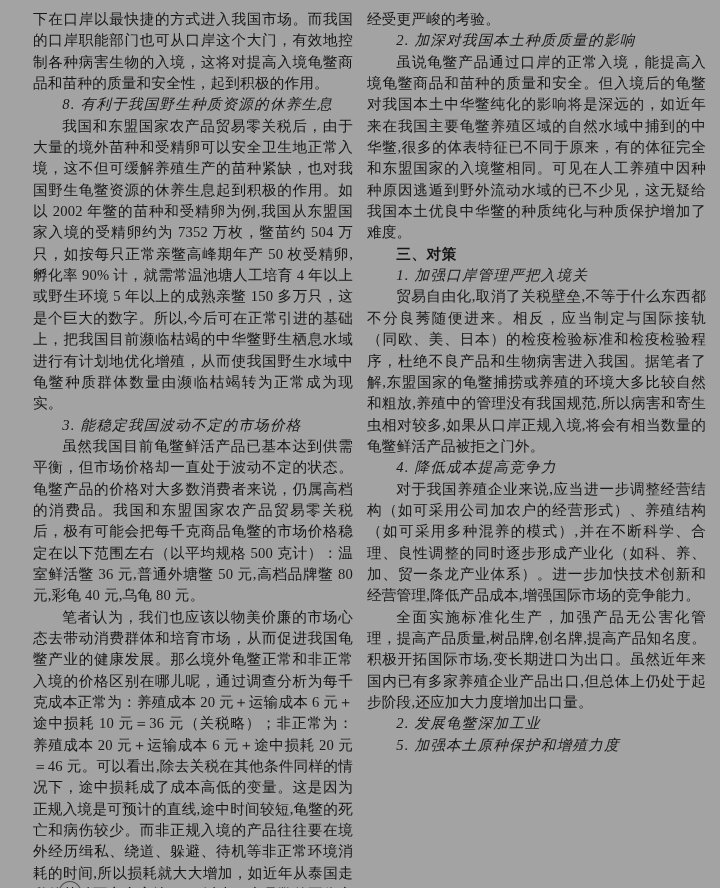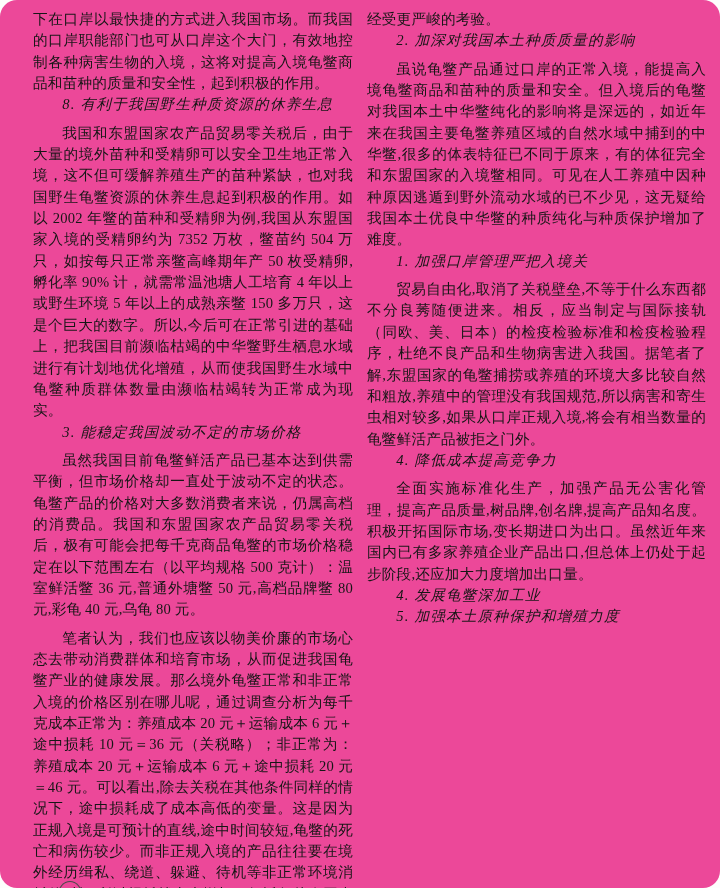--- a/index.html
+++ b/index.html
@@ -6,37 +6,36 @@
   body{
     width:720px;height:888px;
     background:#fdfdfc;
     position:relative;
     overflow:hidden;
     font-family:"Liberation Serif","DejaVu Serif",serif;
     color:#161616;
   }
   .page{
     position:absolute;inset:0;
-    background:#ec4899;
-    border-radius:17px;
+    background:#a3a3a3;
   }
   .column{
     position:absolute;
     top:9px;
     font-size:14.6px;
     line-height:21.35px;
     text-align:justify;
     text-justify:inter-ideograph;
     letter-spacing:0.2px;
   }
   #col-left{left:33px;width:320px;}
   #col-right{left:367px;width:339px;}
   p{margin:0;padding:0;}
   .cont{text-indent:0;}
-  .para{text-indent:2em;margin-top:7px;}
+  .para{text-indent:2em;}
   .subhead{
     text-indent:2em;
     font-weight:normal;
     font-style:italic;
     letter-spacing:1.2px;
   }
   .headbold{
     text-indent:2em;
     font-weight:bold;
     letter-spacing:0.6px;
@@ -60,21 +59,23 @@
       <p class="subhead">8. 有利于我国野生种质资源的休养生息</p>
       <p class="para">我国和东盟国家农产品贸易零关税后，由于大量的境外苗种和受精卵可以安全卫生地正常入境，这不但可缓解养殖生产的苗种紧缺，也对我国野生龟鳖资源的休养生息起到积极的作用。如以 2002 年鳖的苗种和受精卵为例,我国从东盟国家入境的受精卵约为 7352 万枚，鳖苗约 504 万只，如按每只正常亲鳖高峰期年产 50 枚受精卵,孵化率 90% 计，就需常温池塘人工培育 4 年以上或野生环境 5 年以上的成熟亲鳖 150 多万只，这是个巨大的数字。所以,今后可在正常引进的基础上，把我国目前濒临枯竭的中华鳖野生栖息水域进行有计划地优化增殖，从而使我国野生水域中龟鳖种质群体数量由濒临枯竭转为正常成为现实。</p>
       <p class="subhead">3. 能稳定我国波动不定的市场价格</p>
       <p class="para">虽然我国目前龟鳖鲜活产品已基本达到供需平衡，但市场价格却一直处于波动不定的状态。龟鳖产品的价格对大多数消费者来说，仍属高档的消费品。我国和东盟国家农产品贸易零关税后，极有可能会把每千克商品龟鳖的市场价格稳定在以下范围左右（以平均规格 500 克计）：温室鲜活鳖 36 元,普通外塘鳖 50 元,高档品牌鳖 80 元,彩龟 40 元,乌龟 80 元。</p>
       <p class="para">笔者认为，我们也应该以物美价廉的市场心态去带动消费群体和培育市场，从而促进我国龟鳖产业的健康发展。那么境外龟鳖正常和非正常入境的价格区别在哪儿呢，通过调查分析为每千克成本正常为：养殖成本 20 元＋运输成本 6 元＋途中损耗 10 元＝36 元（关税略）；非正常为：养殖成本 20 元＋运输成本 6 元＋途中损耗 20 元＝46 元。可以看出,除去关税在其他条件同样的情况下，途中损耗成了成本高低的变量。这是因为正规入境是可预计的直线,途中时间较短,龟鳖的死亡和病伤较少。而非正规入境的产品往往要在境外经历缉私、绕道、躲避、待机等非正常环境消耗的时间,所以损耗就大大增加，如近年从泰国走私的苗种死亡率高达 30% 以上，商品鳖的死伤率最高的达 65% 。有的鳖蛋入境后不到 20 天就孵出,孵化率只有 30% 左右。可正常入境后,成本就会大大降低。我国龟鳖市场的商品价格由此补充而将日趋稳定。</p>
     </div>
   <div class="column" id="col-right">
       <p class="cont">经受更严峻的考验。</p>
       <p class="subhead">2. 加深对我国本土种质质量的影响</p>
       <p class="para">虽说龟鳖产品通过口岸的正常入境，能提高入境龟鳖商品和苗种的质量和安全。但入境后的龟鳖对我国本土中华鳖纯化的影响将是深远的，如近年来在我国主要龟鳖养殖区域的自然水域中捕到的中华鳖,很多的体表特征已不同于原来，有的体征完全和东盟国家的入境鳖相同。可见在人工养殖中因种种原因逃遁到野外流动水域的已不少见，这无疑给我国本土优良中华鳖的种质纯化与种质保护增加了难度。</p>
+      <p class="headbold">三、对策</p>
       <p class="subhead">1. 加强口岸管理严把入境关</p>
       <p class="para">贸易自由化,取消了关税壁垒,不等于什么东西都不分良莠随便进来。相反，应当制定与国际接轨（同欧、美、日本）的检疫检验标准和检疫检验程序，杜绝不良产品和生物病害进入我国。据笔者了解,东盟国家的龟鳖捕捞或养殖的环境大多比较自然和粗放,养殖中的管理没有我国规范,所以病害和寄生虫相对较多,如果从口岸正规入境,将会有相当数量的龟鳖鲜活产品被拒之门外。</p>
       <p class="subhead">4. 降低成本提高竞争力</p>
+      <p class="para">对于我国养殖企业来说,应当进一步调整经营结构（如可采用公司加农户的经营形式）、养殖结构（如可采用多种混养的模式）,并在不断科学、合理、良性调整的同时逐步形成产业化（如科、养、加、贸一条龙产业体系）。进一步加快技术创新和经营管理,降低产品成本,增强国际市场的竞争能力。</p>
       <p class="para">全面实施标准化生产，加强产品无公害化管理，提高产品质量,树品牌,创名牌,提高产品知名度。积极开拓国际市场,变长期进口为出口。虽然近年来国内已有多家养殖企业产品出口,但总体上仍处于起步阶段,还应加大力度增加出口量。</p>
-      <p class="subhead">4. 发展龟鳖深加工业</p>
+      <p class="subhead">2. 发展龟鳖深加工业</p>
       <p class="subhead">5. 加强本土原种保护和增殖力度</p>
     </div>
   <div class="footer-ornament"></div>
 </div>
 
 </body></html>

